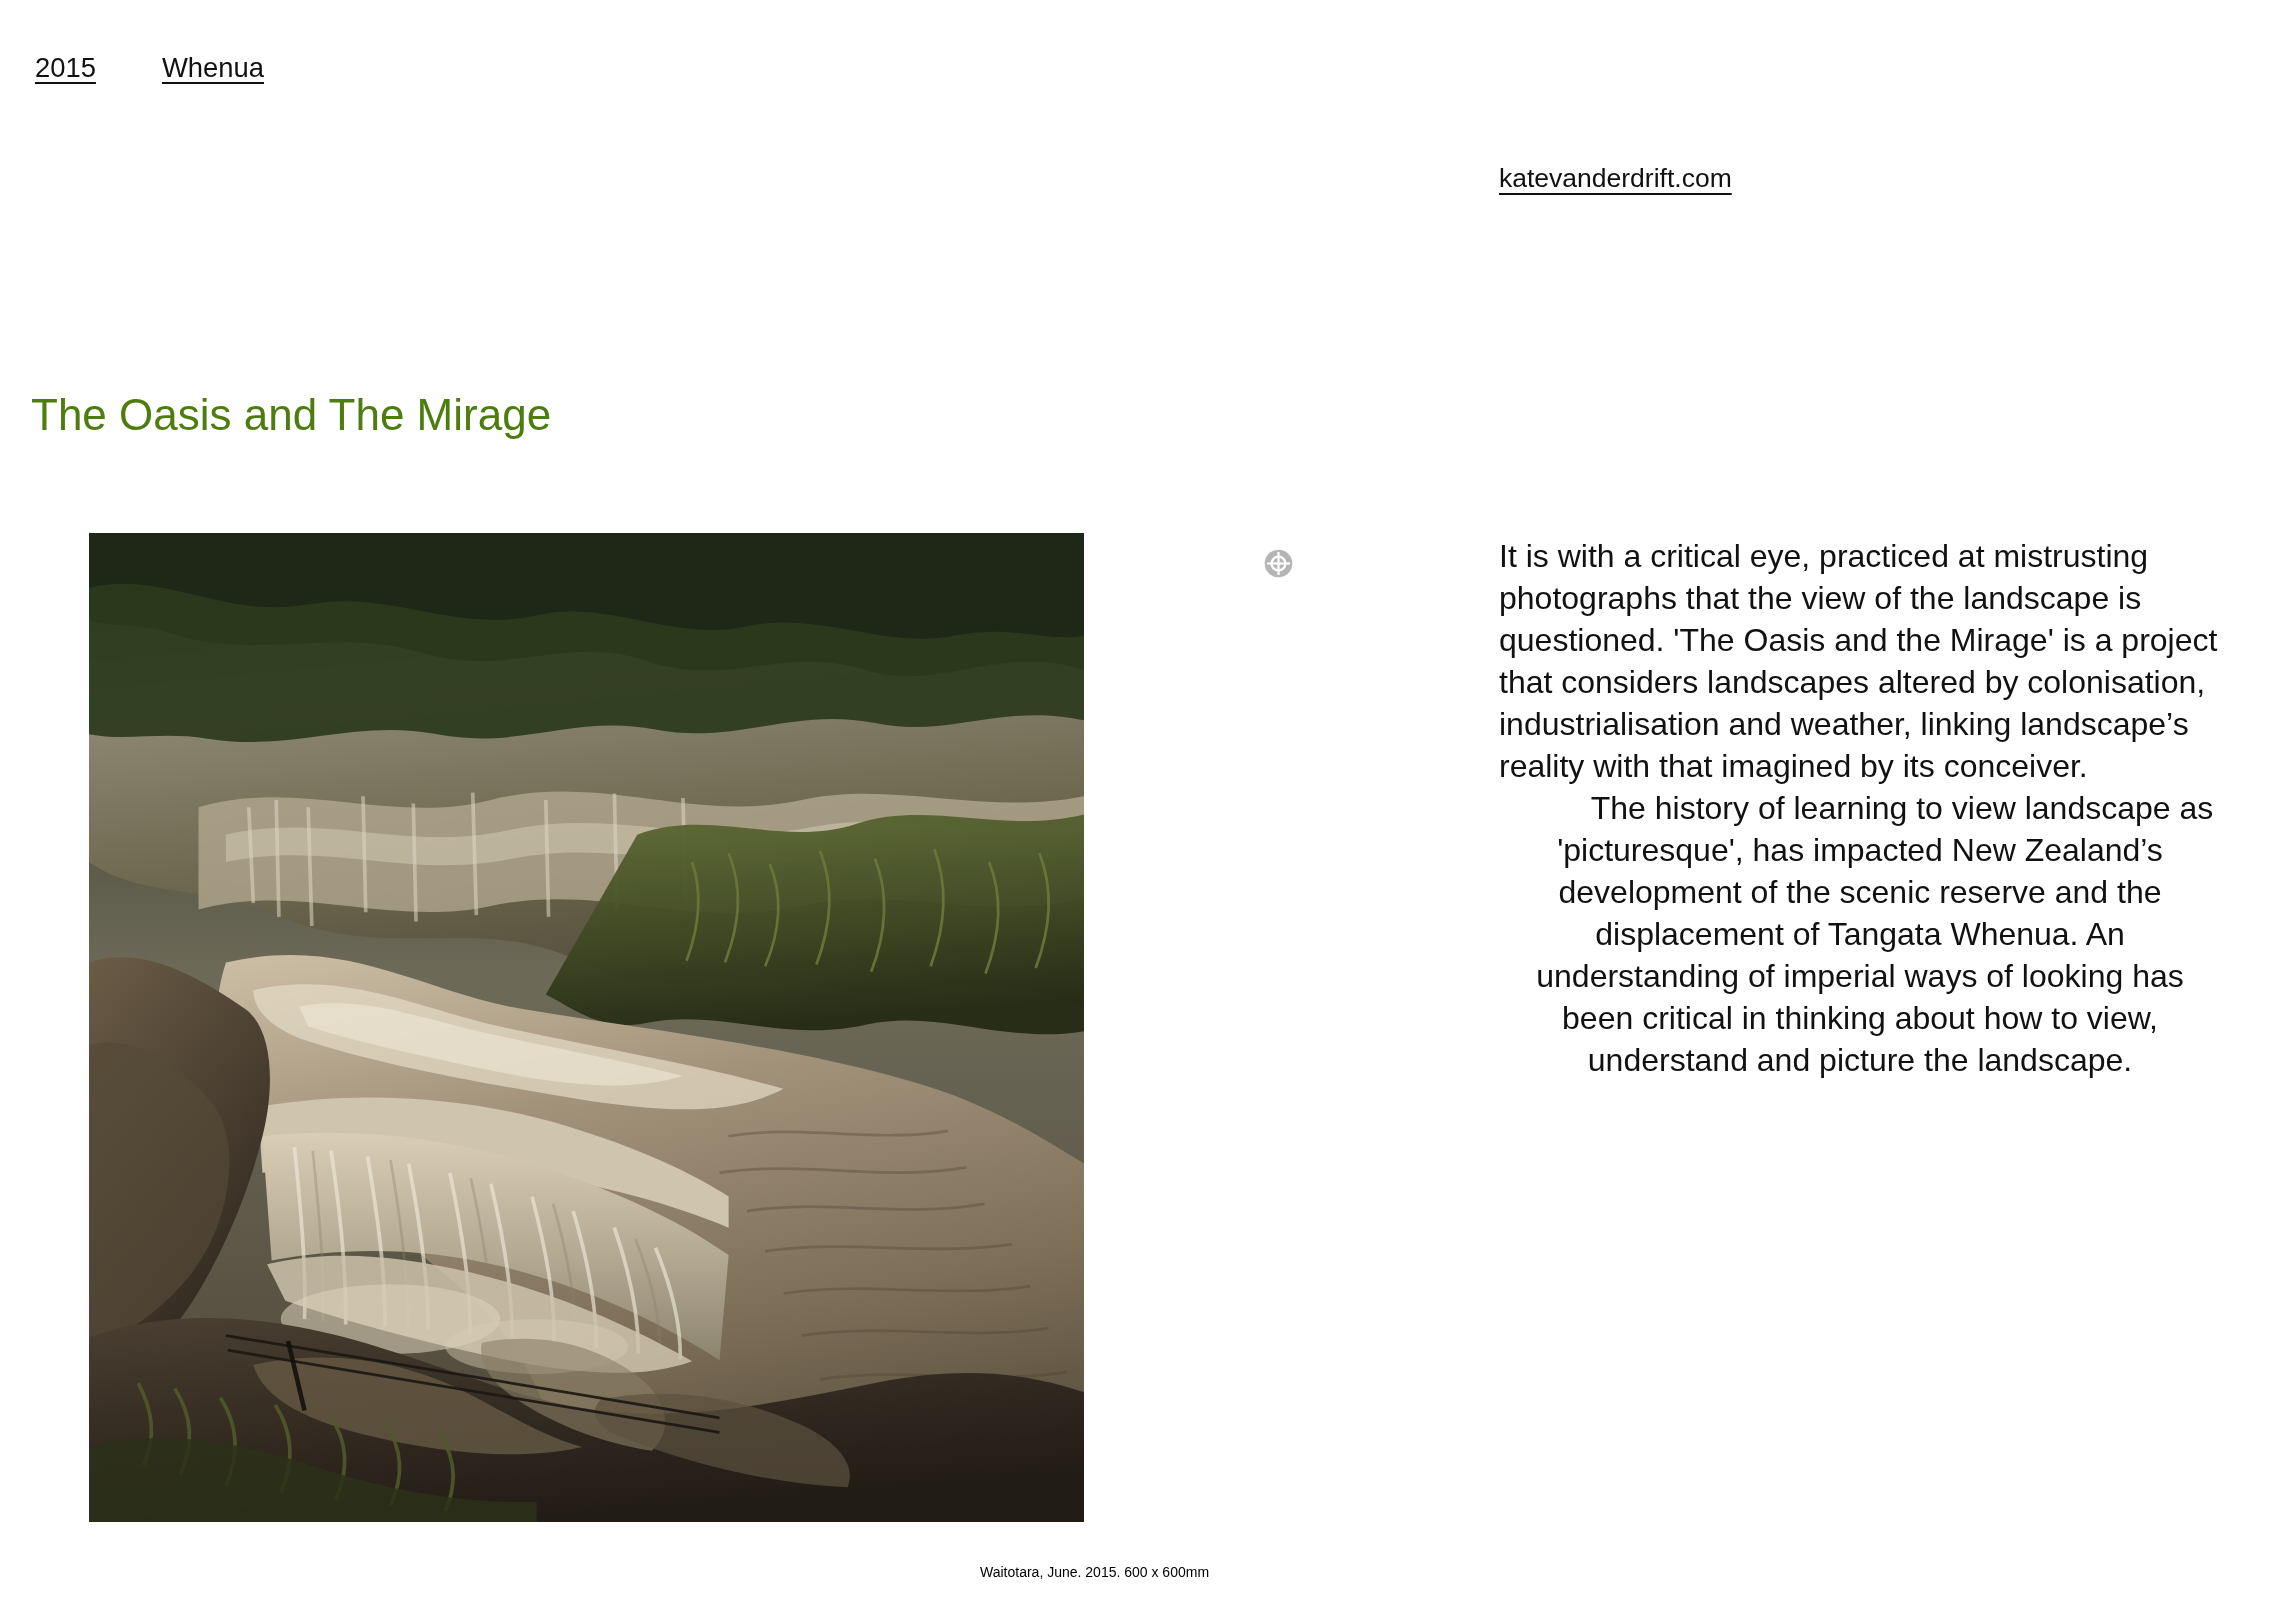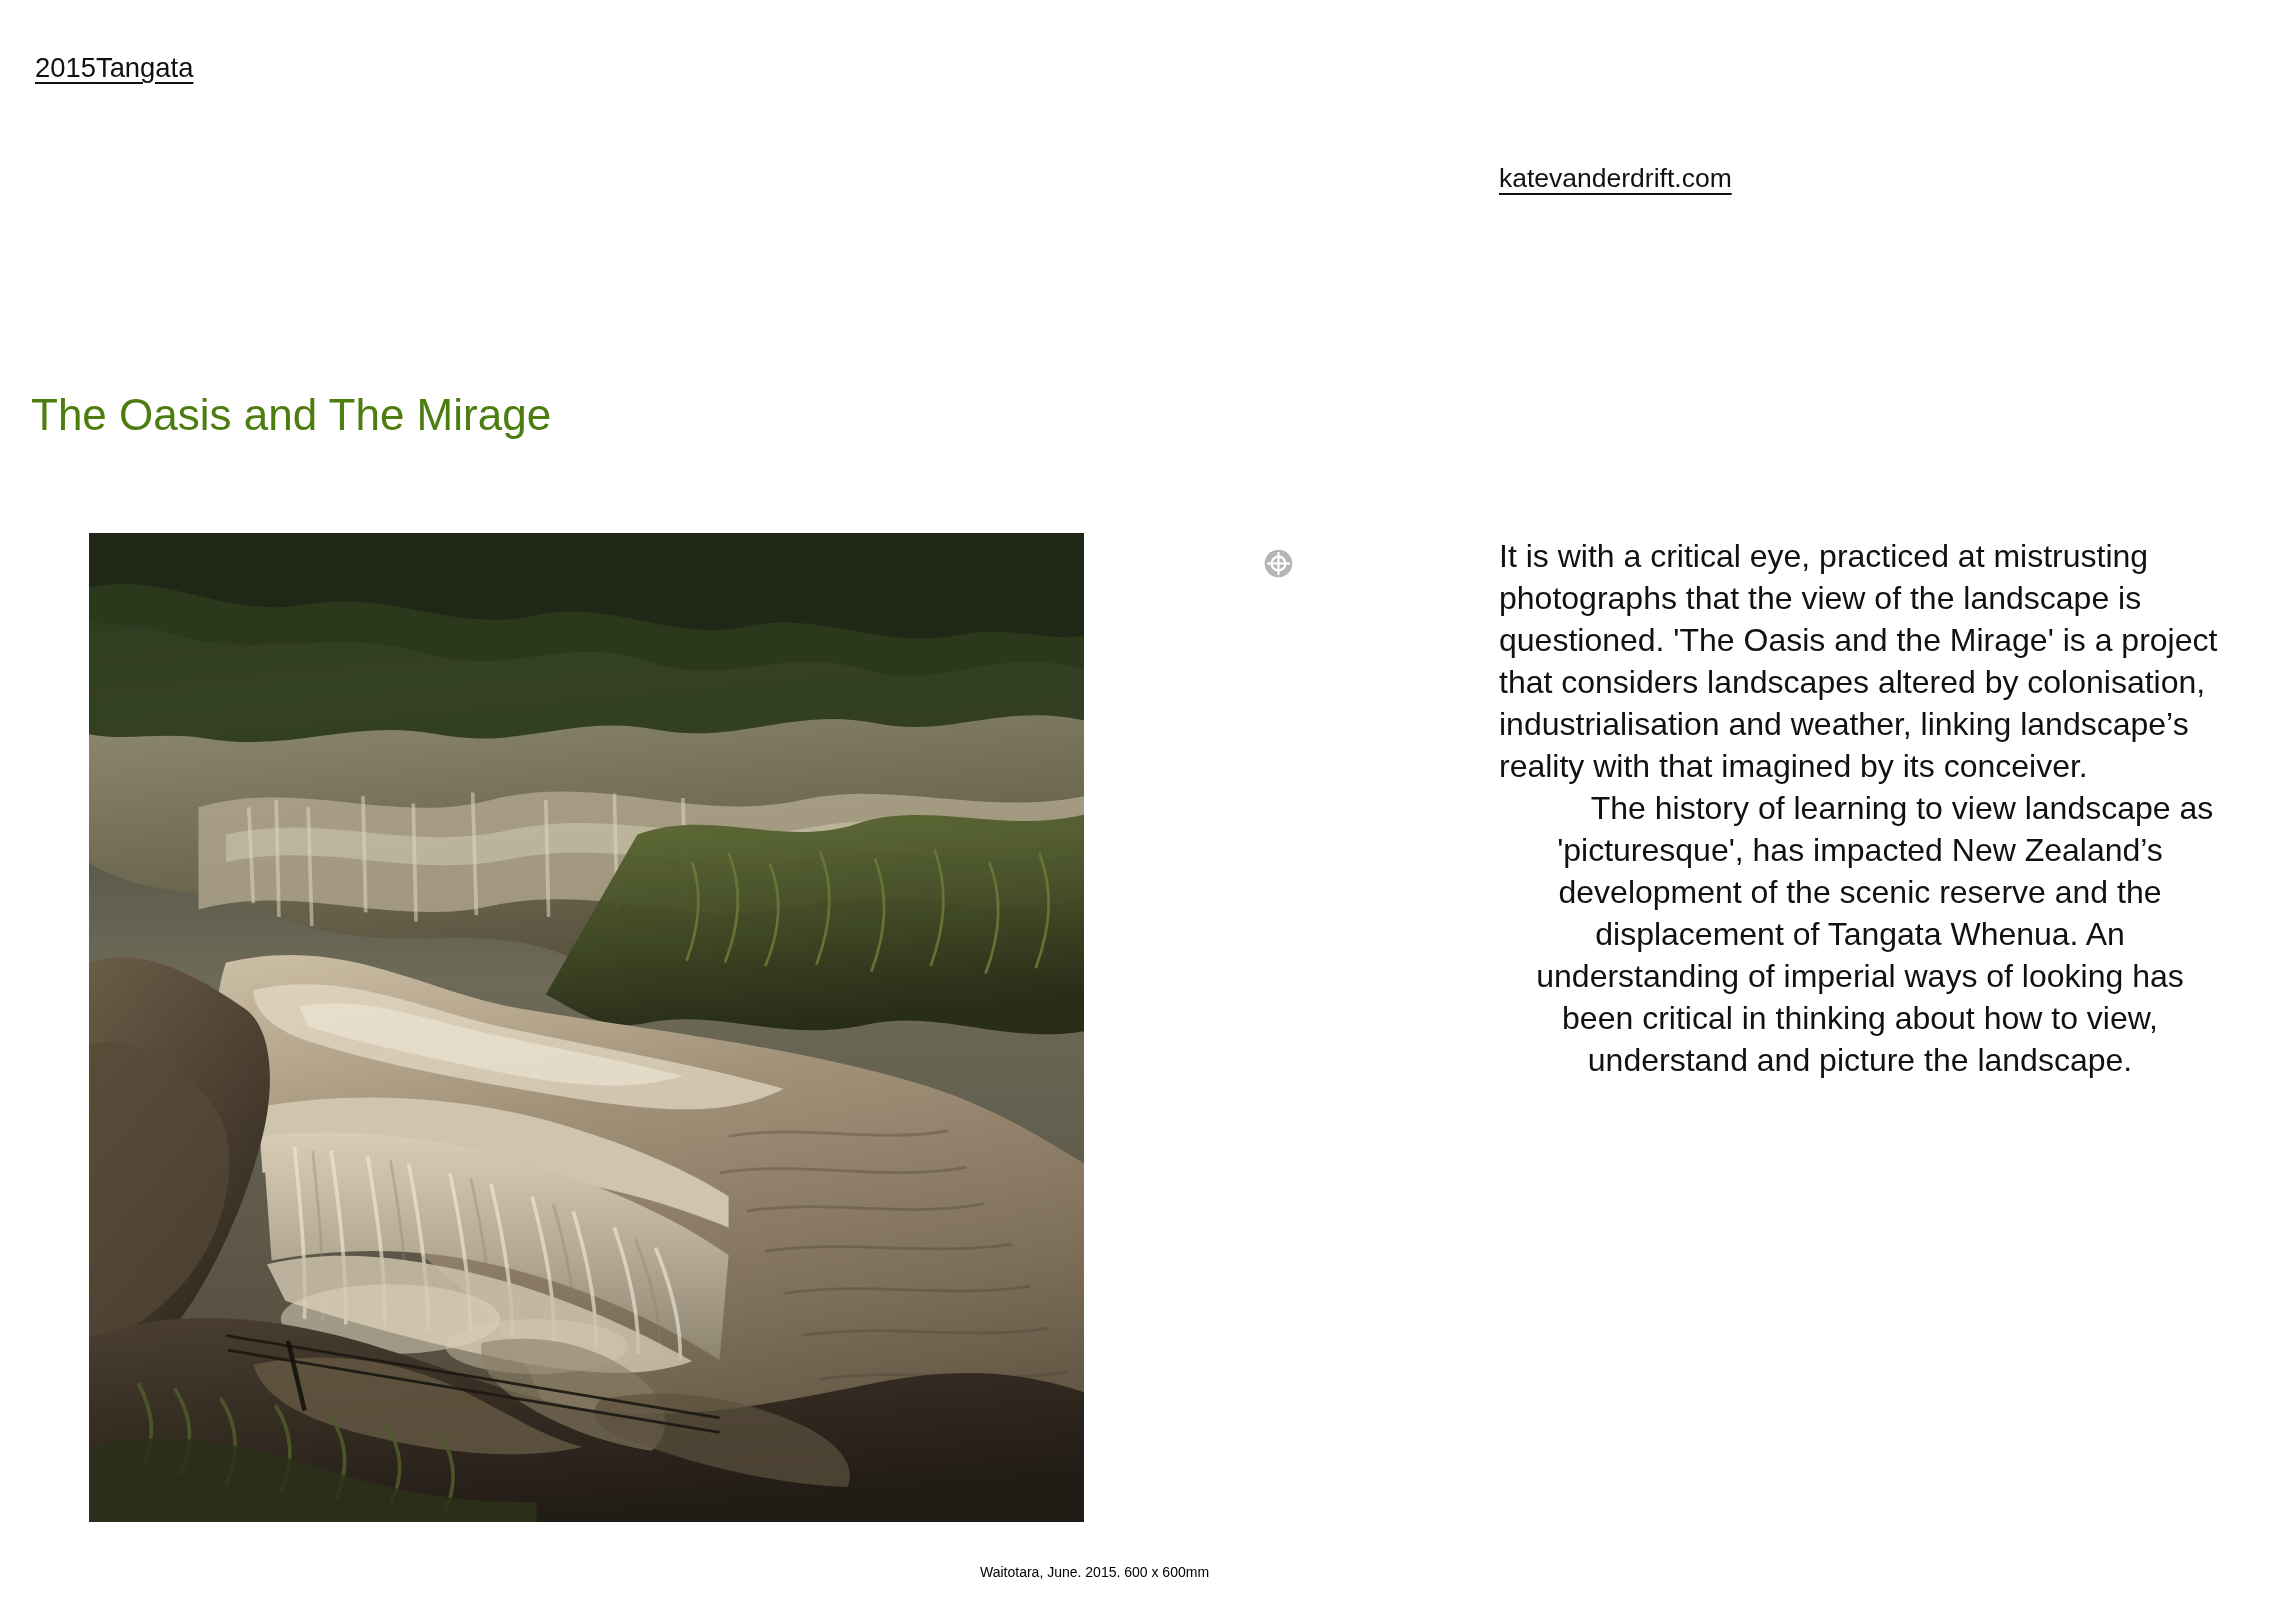--- a/index.html
+++ b/index.html
@@ -21,20 +21,21 @@
     inset: 0;
   }
 
   
   .meta-row {
     position: absolute;
     left: 35px;
     top: 53px;
     display: flex;
     align-items: flex-end;
+    gap: 66px;
   }
   .meta-item {
     font-size: 27.4px;
     line-height: 1.1;
     color: #111;
     text-decoration: underline;
     text-underline-offset: 4.6px;
     text-decoration-thickness: 1.8px;
     white-space: nowrap;
   }
@@ -130,21 +131,21 @@
     text-align: center;
   }
 </style>
 </head>
 <body>
 
 <div class="page">
 
   <div class="meta-row">
     <span class="meta-item">2015</span>
-    <span class="meta-item">Tangata</span>
+    <span class="meta-item">Whenua</span>
   </div>
 
 
   <h2 class="project-title">The Oasis and The Mirage</h2>
 
   <a class="website-link" href="#">katevanderdrift.com</a>
 
   <div class="artwork-frame">
     <svg class="artwork-canvas" viewBox="0 0 1089 1082" preserveAspectRatio="xMidYMid slice">
       <defs>

